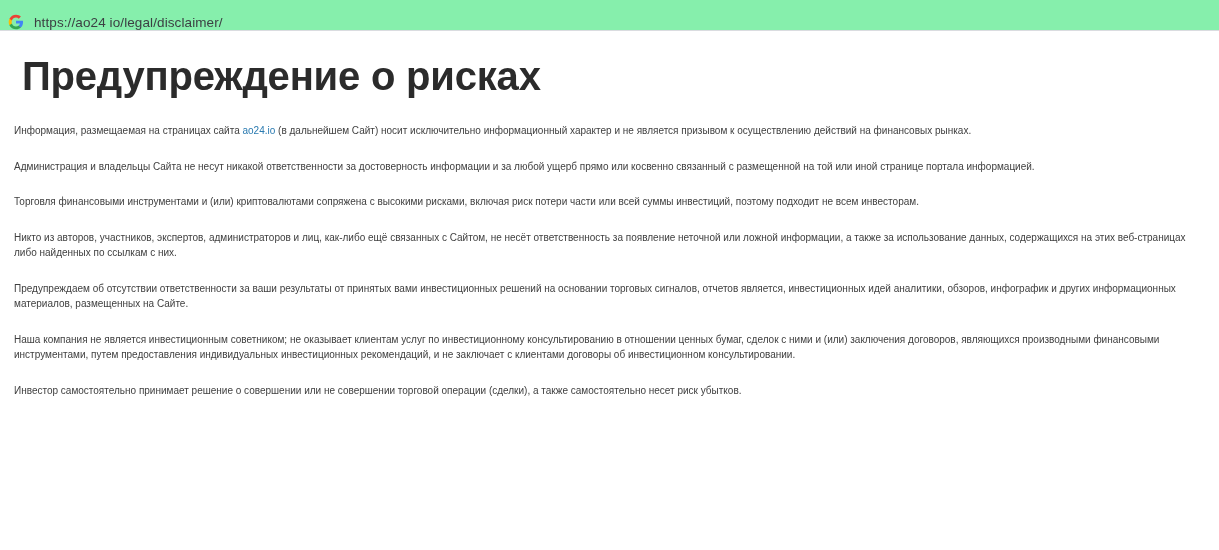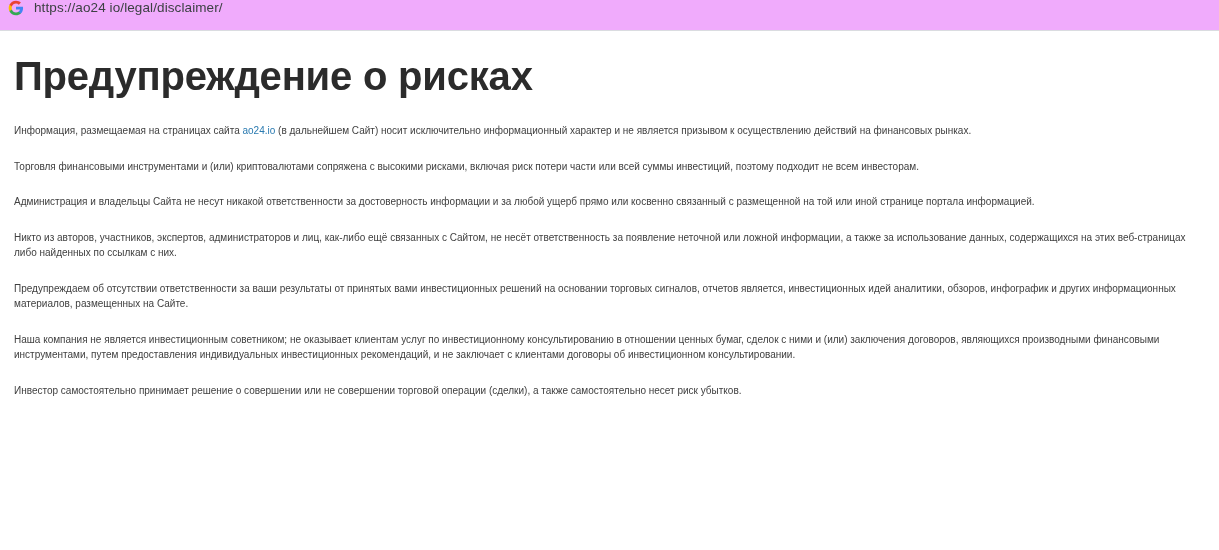--- a/index.html
+++ b/index.html
@@ -11,24 +11,24 @@
     width: 1219px;
     height: 550px;
     overflow: hidden;
     font-family: "Liberation Sans", sans-serif;
     color: #3c3c3c;
   }
 
   
   .urlbar {
     height: 31px;
-    background: #f0abfc;
+    background: #86efac;
     border-bottom: 1px solid #dadce0;
     display: flex;
-    align-items: flex-start;
+    align-items: flex-end;
     padding: 0 0 0 8px;
     box-sizing: border-box;
   }
   .urlbar .favicon {
     width: 16px;
     height: 16px;
     flex: 0 0 16px;
     margin-right: 10px;
     display: block;
   }
@@ -45,21 +45,21 @@
   
   .page {
     padding: 22px 14px 0 14px;
     box-sizing: border-box;
   }
   h1.page-title {
     font-size: 40px;
     line-height: 1.15;
     font-weight: 700;
     color: #2b2b2b;
-    margin: 0 0 24px 0;
+    margin: 0 0 24px 8px;
     letter-spacing: -0.2px;
   }
   p.para {
     font-size: 10px;
     line-height: 1.55;
     color: #404040;
     margin: 13px 0 20px 0;
     max-width: 1192px;
   }
   p.para:last-child {
@@ -85,19 +85,19 @@
   <span class="url-text">https://ao24 io/legal/disclaimer/</span>
 </div>
 
 <div class="page">
   <h1 class="page-title">Предупреждение о рисках</h1>
 
   <p class="para">
     <span>Информация, размещаемая на страницах сайта </span><a class="inline-link" href="#">ao24.io</a><span> (в дальнейшем Сайт) носит исключительно информационный характер и не является призывом к осуществлению действий на финансовых рынках.</span>
   </p>
 
+  <p class="para">Администрация и владельцы Сайта не несут никакой ответственности за достоверность информации и за любой ущерб прямо или косвенно связанный с размещенной на той или иной странице портала информацией.</p>
   <p class="para">Торговля финансовыми инструментами и (или) криптовалютами сопряжена с высокими рисками, включая риск потери части или всей суммы инвестиций, поэтому подходит не всем инвесторам.</p>
-  <p class="para">Администрация и владельцы Сайта не несут никакой ответственности за достоверность информации и за любой ущерб прямо или косвенно связанный с размещенной на той или иной странице портала информацией.</p>
   <p class="para">Никто из авторов, участников, экспертов, администраторов и лиц, как-либо ещё связанных с Сайтом, не несёт ответственность за появление неточной или ложной информации, а также за использование данных, содержащихся на этих веб-страницах либо найденных по ссылкам с них.</p>
   <p class="para">Предупреждаем об отсутствии ответственности за ваши результаты от принятых вами инвестиционных решений на основании торговых сигналов, отчетов является, инвестиционных идей аналитики, обзоров, инфографик и других информационных материалов, размещенных на Сайте.</p>
   <p class="para">Наша компания не является инвестиционным советником; не оказывает клиентам услуг по инвестиционному консультированию в отношении ценных бумаг, сделок с ними и (или) заключения договоров, являющихся производными финансовыми инструментами, путем предоставления индивидуальных инвестиционных рекомендаций, и не заключает с клиентами договоры об инвестиционном консультировании.</p>
   <p class="para">Инвестор самостоятельно принимает решение о совершении или не совершении торговой операции (сделки), а также самостоятельно несет риск убытков.</p>
 </div>
 
 </body></html>

